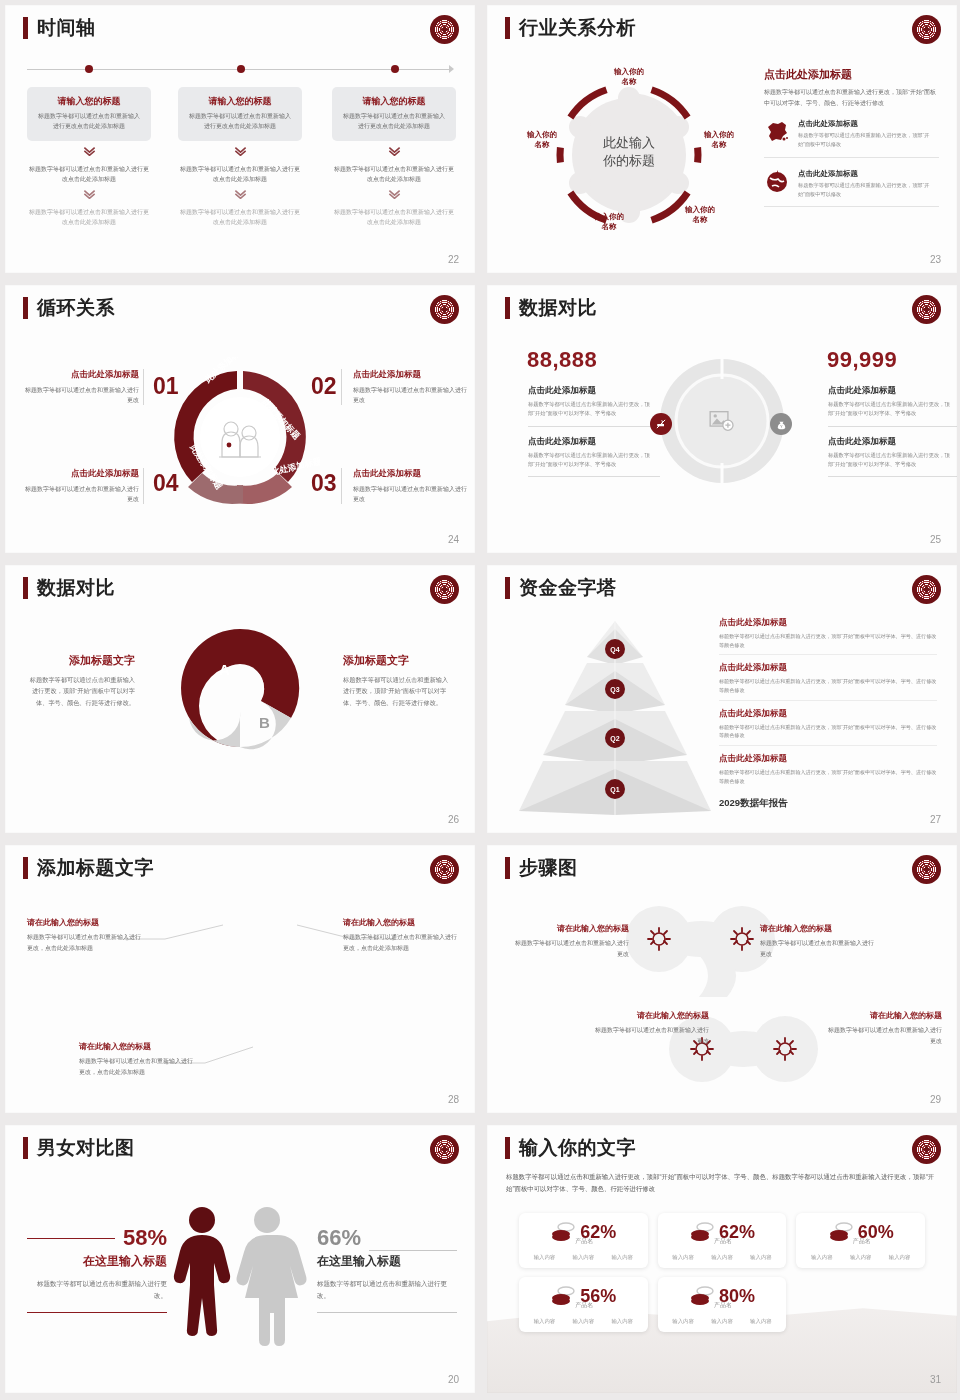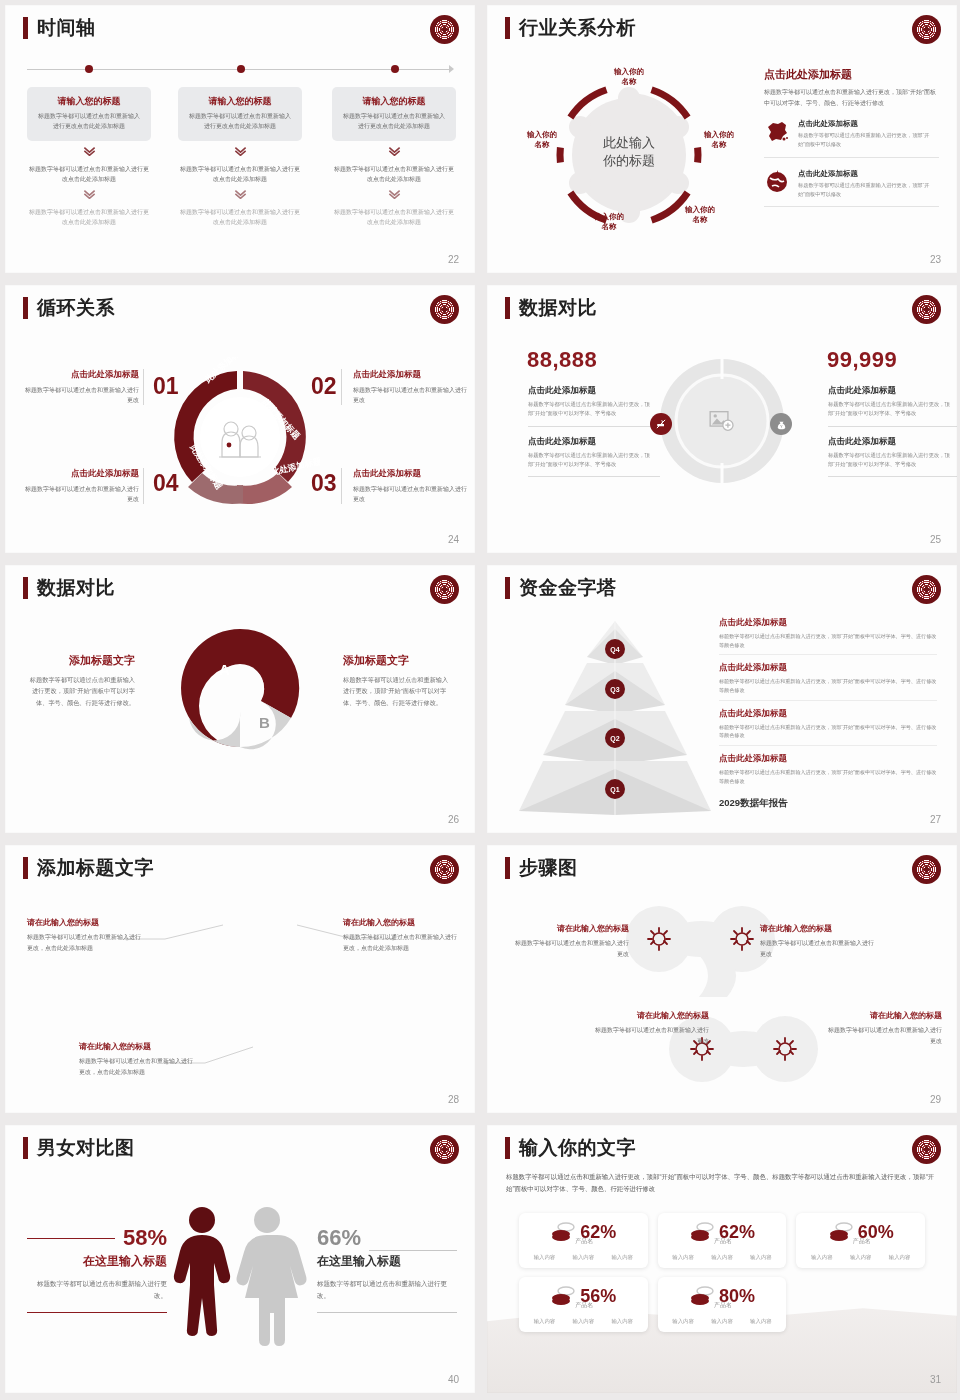--- a/index.html
+++ b/index.html
@@ -642,21 +642,21 @@
     <div class="gn-side" style="left:312px; text-align:left;">
       <div style="display:flex;align-items:flex-end;gap:8px;">
         <div class="gn-pct" style="color:#8e8e8e;">66%</div>
         <div class="gn-rule" style="flex:1;background:#c6c6c6;"></div>
       </div>
       <div class="gn-sub" style="color:#333;">在这里输入标题</div>
       <div class="gn-d">标题数字等都可以通过点击和重新输入进行更改。</div>
       <div class="gn-rule" style="background:#c6c6c6;margin-top:10px;"></div>
     </div>
 
-    <div class="pg">40</div>
+    <div class="pg">20</div>
   </div>
 
   <div class="slide">
     <div class="wave"></div>
     <div class="s-title-row">
       <div class="s-bar"></div>
       <div class="s-title">输入你的文字</div>
     </div>
     <div class="logo">
         <div class="lg-core"></div>

